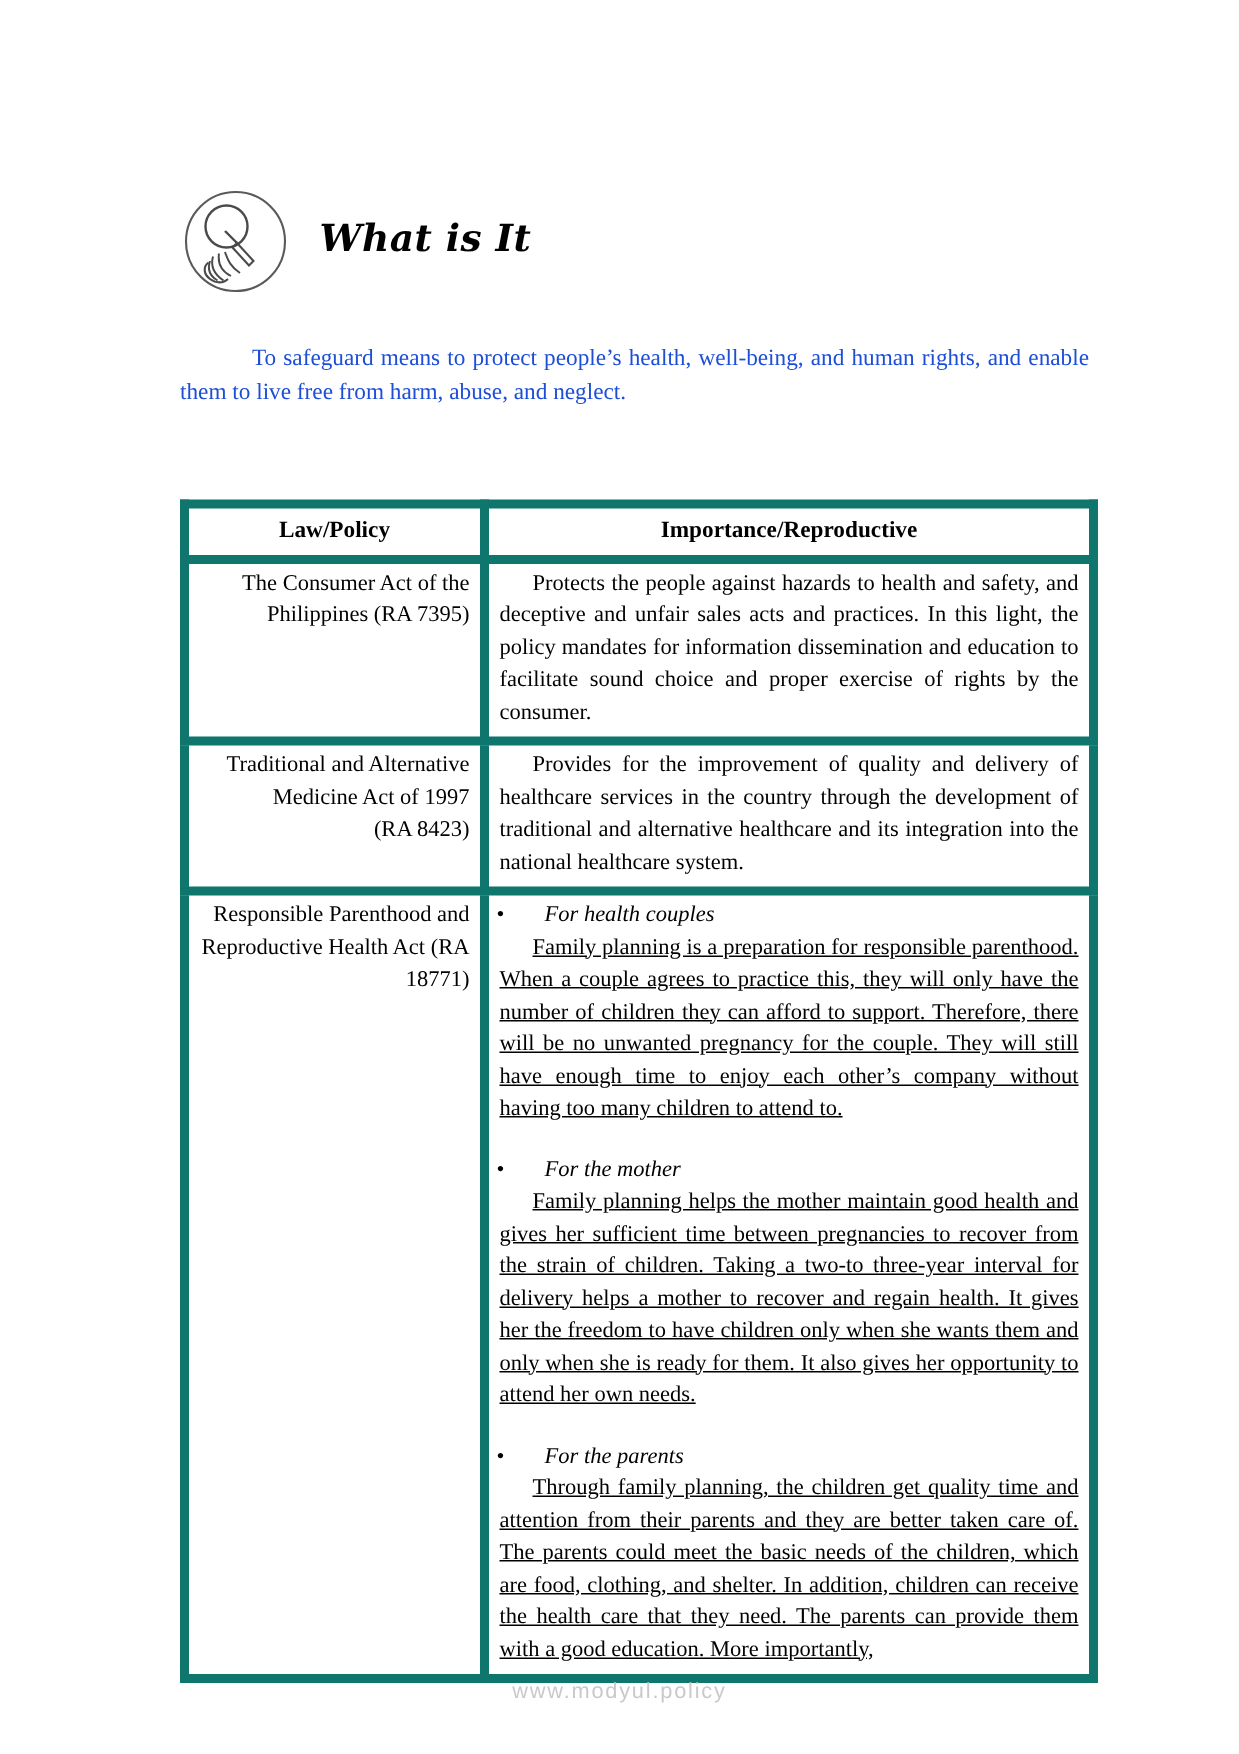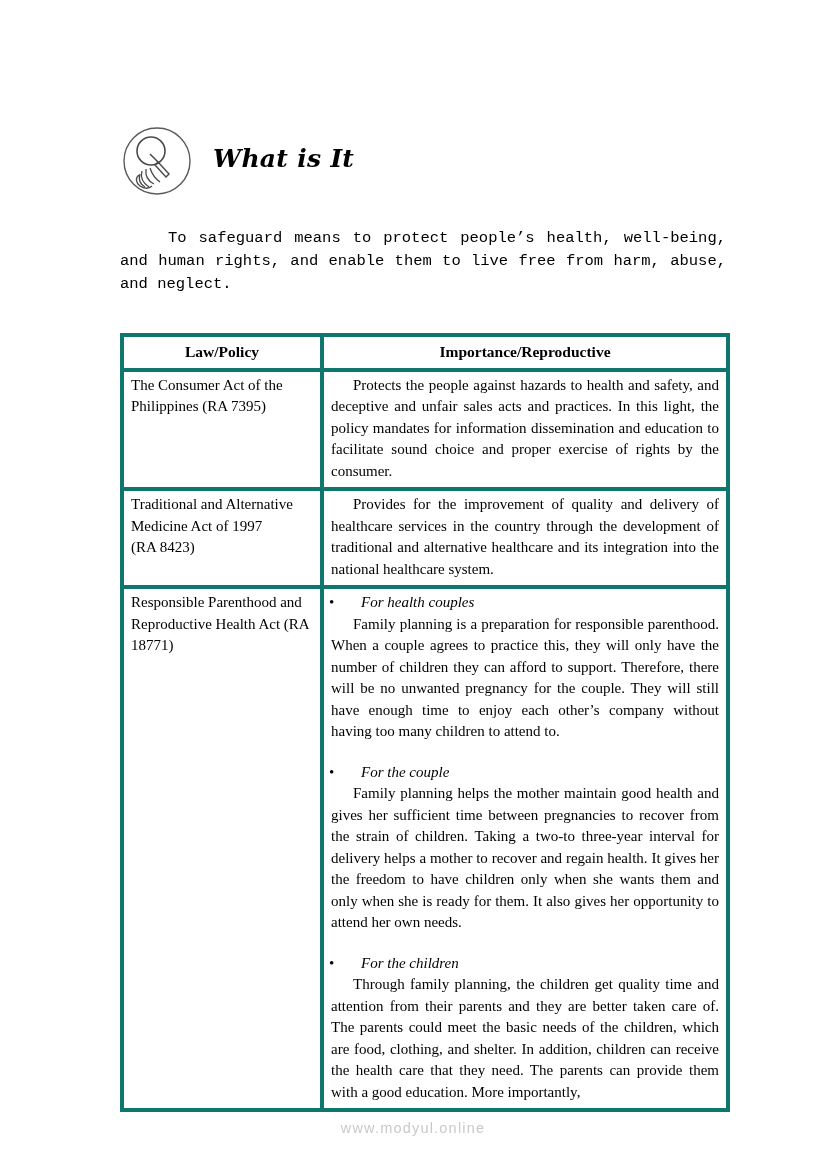--- a/index.html
+++ b/index.html
@@ -49,74 +49,73 @@
     color: #000;
   }
 
   
   .para {
     position: absolute;
     font-size: 15.5px;
     line-height: 23px;
     text-align: justify;
     text-justify: inter-word;
-    color: #000000;
-    font-family: Liberation Mono, monospace;
+    color: #1d4ed8;
   }
   .para .indent { display: inline-block; width: 48px; }
 
   #para1 { left: 120px; top: 227px; width: 606px; }
   #para2 { left: 120px; top: 283px; width: 606px; }
 
   
   .tbl {
     position: absolute;
     left: 120px;
     top: 333px;
     width: 606px;
     border-collapse: collapse;
     table-layout: fixed;
   }
   .tbl td, .tbl th {
-    border: 4px solid #0f766e;
+    border: 6px solid #0f766e;
     vertical-align: top;
     padding: 3px 7px 5px 7px;
     font-size: 15px;
     line-height: 21.5px;
   }
   .tbl th {
     text-align: center;
     font-weight: bold;
     font-size: 15.5px;
     padding: 4px 6px 5px 6px;
   }
   .col-law { width: 200px; }
   .col-imp { width: 406px; }
   .cell-law {
-    text-align: left;
+    text-align: right;
   }
   .cell-imp {
     text-align: justify;
     text-justify: inter-word;
     margin-left: 12px;
   }
   .cell-imp .lead { display: inline-block; width: 22px; }
   .bullet-line {
     margin: 0 0 0 0;
     padding-left: 30px;
     text-indent: -16px;
     font-style: italic;
   }
   .bullet-line .dot {
     font-style: normal;
     display: inline-block;
     width: 16px;
   }
   .gap { height: 19px; }
-  .bodytext { margin: 0; }
+  .bodytext { margin: 0; text-decoration: underline; }
 
   
   .footer {
     position: absolute;
     left: 0;
     top: 1120px;
     width: 826px;
     text-align: center;
     font-family: "Liberation Sans", sans-serif;
     font-size: 14.5px;
@@ -168,24 +167,24 @@
         <td class="cell-law" style="white-space:pre-line">Traditional and Alternative Medicine Act of 1997
 (RA 8423)</td>
         <td class="cell-imp"><span class="lead"></span><span>Provides for the improvement of quality and delivery of healthcare services in the country through the development of traditional and alternative healthcare and its integration into the national healthcare system.</span></td>
       </tr>
       <tr>
         <td class="cell-law">Responsible Parenthood and Reproductive Health Act (RA 18771)</td>
         <td class="cell-imp">
           <p class="bullet-line"><span class="dot">•</span><span>For health couples</span></p>
           <p class="bodytext"><span class="lead"></span><span>Family planning is a preparation for responsible parenthood.  When a couple agrees to practice this, they will only have the number of children they can afford to support.   Therefore, there will be no unwanted pregnancy for the couple.  They will still have enough time to enjoy each other’s company without having too many children to attend to.</span></p>
           <div class="gap"></div>
-          <p class="bullet-line"><span class="dot">•</span><span>For the couple</span></p>
+          <p class="bullet-line"><span class="dot">•</span><span>For the mother</span></p>
           <p class="bodytext"><span class="lead"></span><span>Family planning helps the mother maintain good health and gives her sufficient time between pregnancies to recover from the strain of children.  Taking a two-to three-year interval for delivery helps a mother to recover and regain health. It gives her the freedom to have children only when she wants them and only when she is ready for them.  It also gives her opportunity to attend her own needs.</span></p>
           <div class="gap"></div>
-          <p class="bullet-line"><span class="dot">•</span><span>For the children</span></p>
+          <p class="bullet-line"><span class="dot">•</span><span>For the parents</span></p>
           <p class="bodytext"><span class="lead"></span><span>Through family planning, the children get quality time and attention from their parents and they are better taken care of.  The parents could meet the basic needs of the children, which are food, clothing, and shelter.  In addition, children can receive the health care that they need.  The parents can provide them with a good education.   More importantly,</span></p>
         </td>
       </tr>
     </tbody>
   </table>
 
-  <div class="footer">www.modyul.online</div>
+  <div class="footer">www.modyul.policy</div>
 </div>
 
 </body></html>

